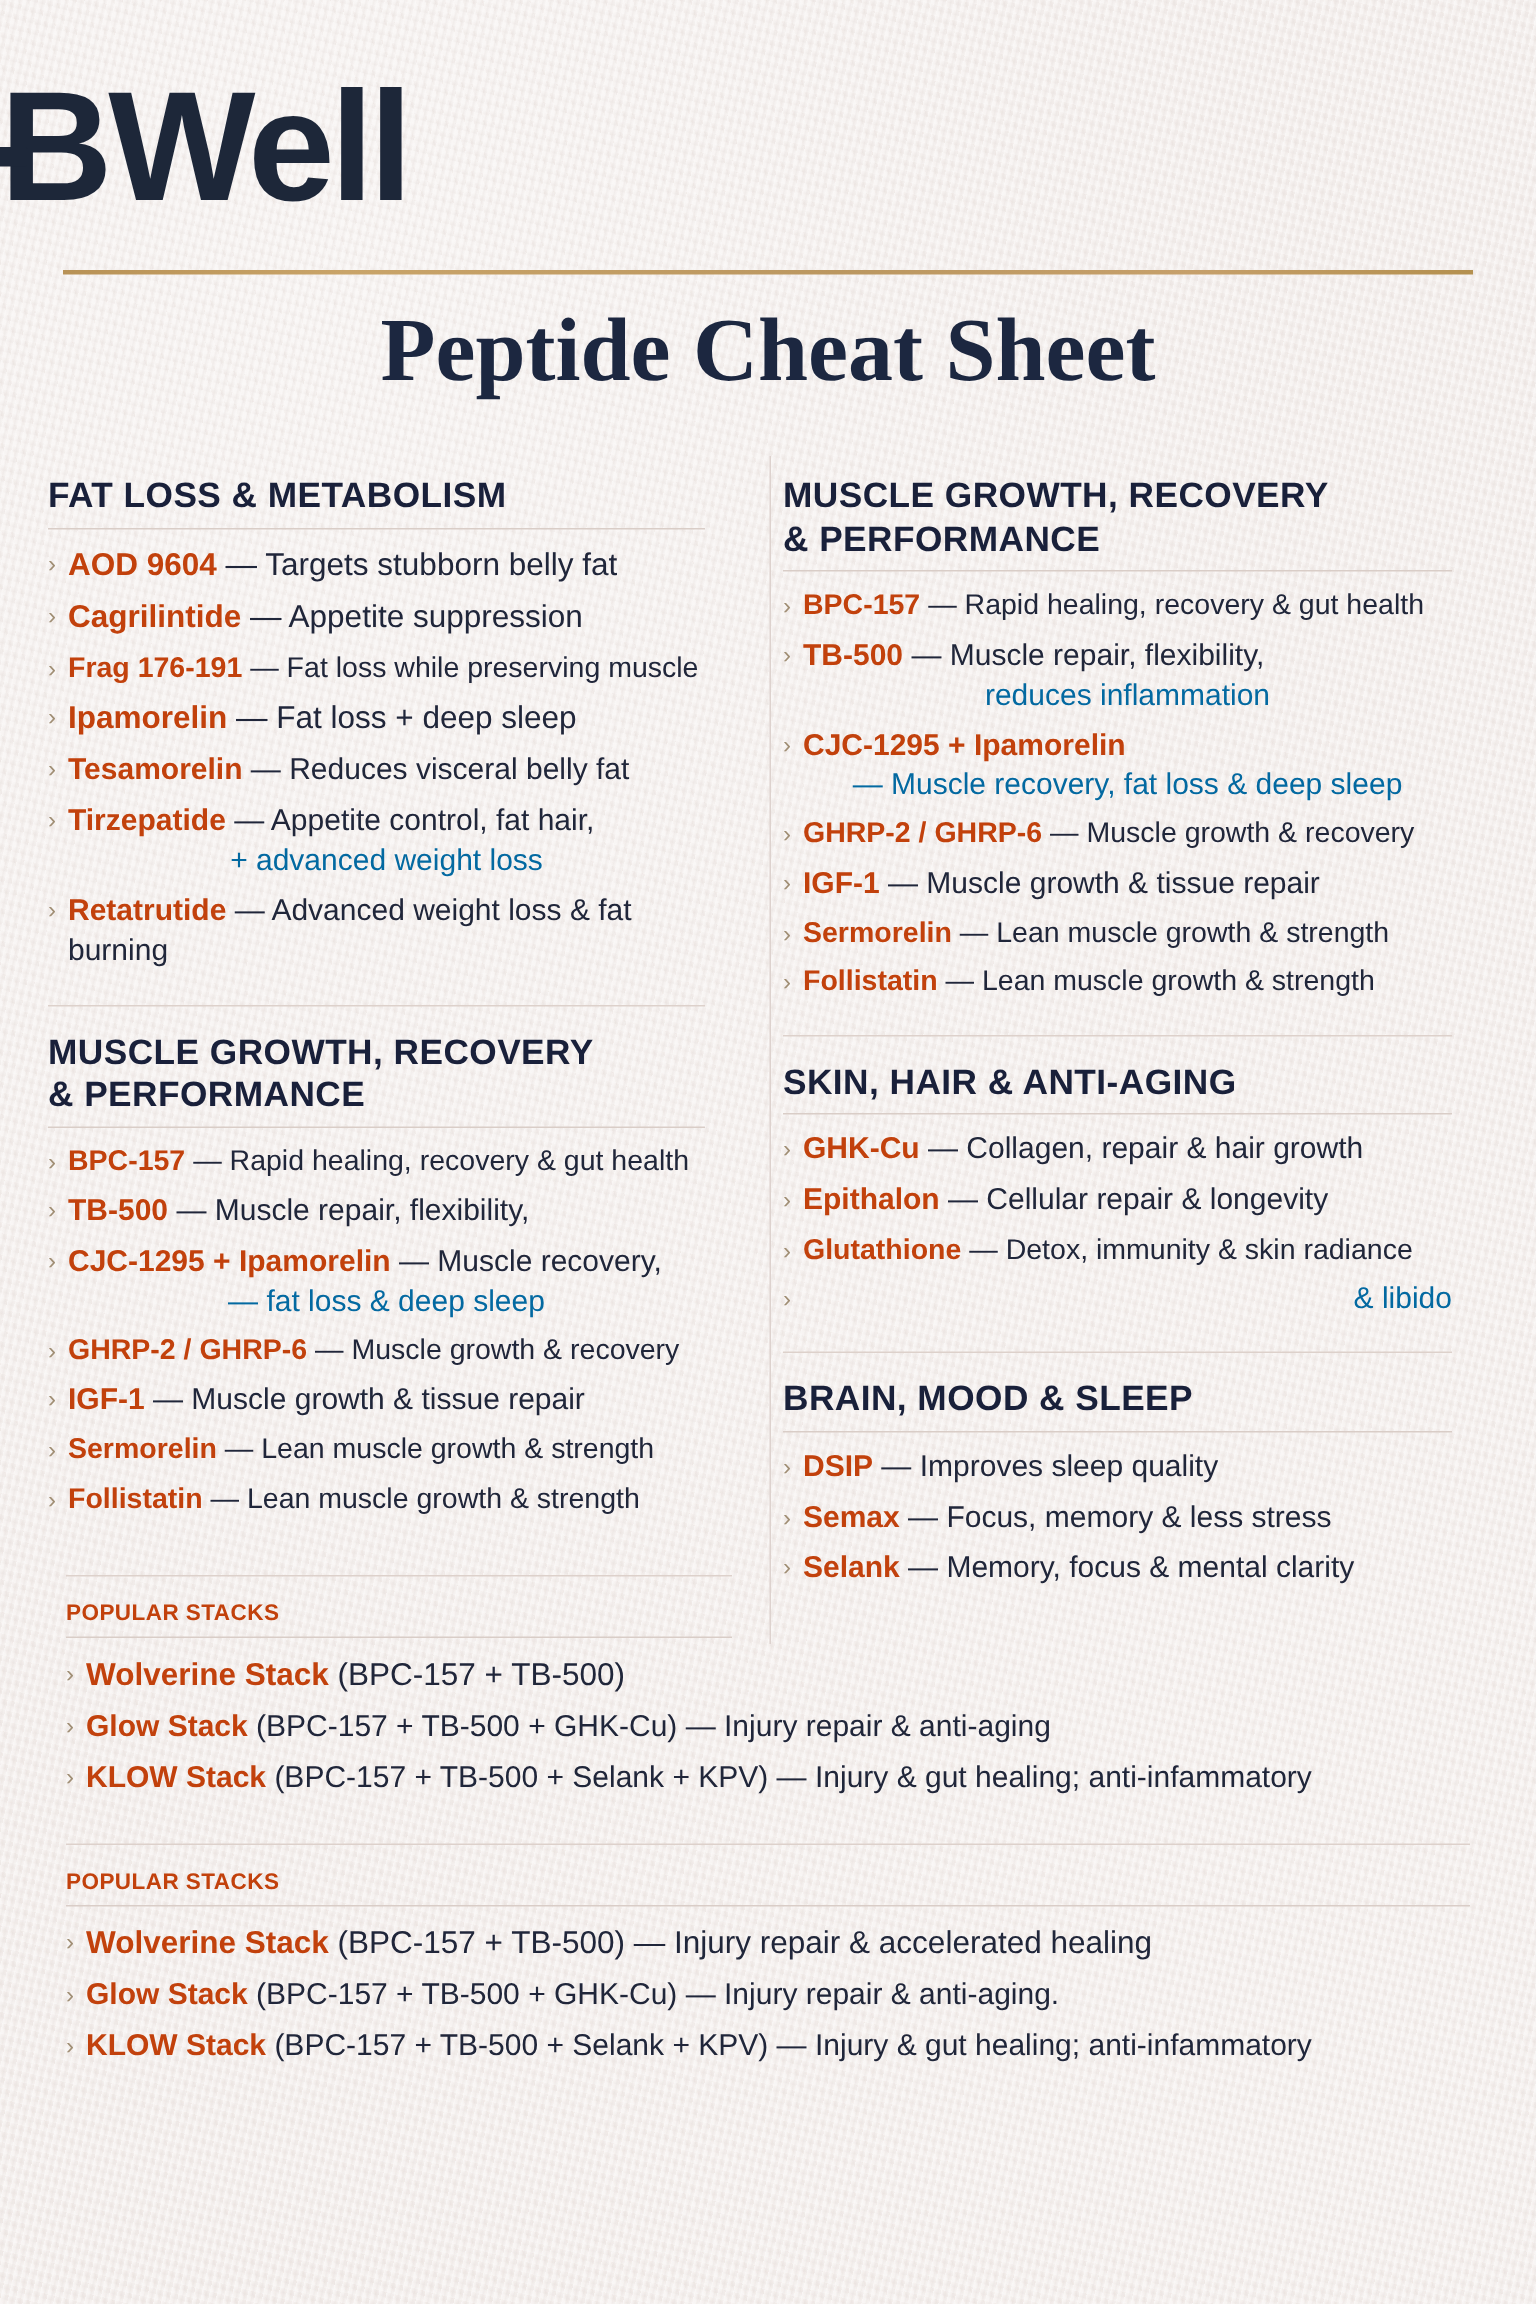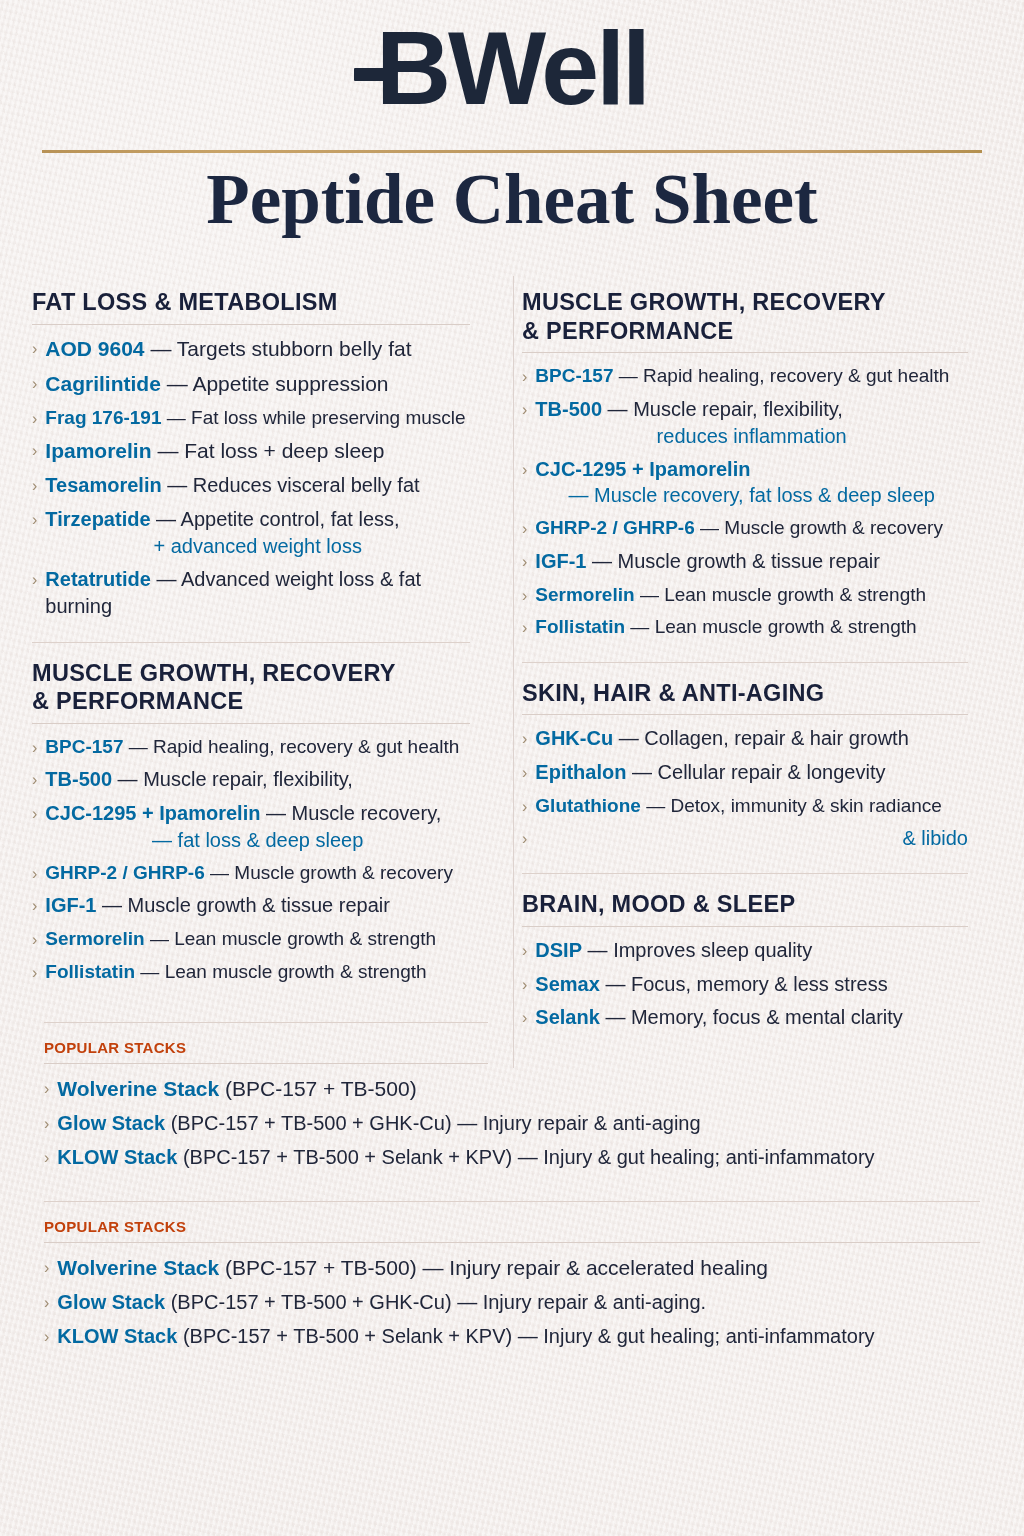--- a/index.html
+++ b/index.html
@@ -34,22 +34,21 @@
   #sheet {
     position: relative;
     z-index: 1;
     width: 1024px;
     height: 1536px;
     box-sizing: border-box;
   }
 
   
   .logo-block {
-    text-align: center;
-    padding-top: 16px;
+    padding-top: 46px;
   }
   .logo-wordmark {
     display: inline-block;
     position: relative;
     font-family: "Liberation Sans", sans-serif;
     font-weight: bold;
     font-size: 104px;
     letter-spacing: -3px;
     line-height: 1;
     color: #1d2739;
@@ -77,23 +76,23 @@
     height: 3px;
     margin: 30px auto 0 auto;
     background: linear-gradient(90deg, #b89256 0%, #c9a469 20%, #bb9760 55%, #c6a06b 80%, #b4904f 100%);
   }
 
   
   .sheet-title {
     text-align: center;
     font-family: "Liberation Serif", serif;
     font-weight: bold;
-    font-size: 71px;
+    font-size: 60px;
     color: #1c2740;
-    margin-top: 6px;
+    margin-top: 16px;
     letter-spacing: 0px;
   }
 
   
   .columns {
     position: relative;
     margin-top: 48px;
     padding: 0 44px 0 32px;
     display: flex;
     gap: 0;
@@ -151,21 +150,21 @@
     font-size: 16px;
     line-height: 1.45;
     margin-right: 8px;
     padding-top: 2px;
     font-weight: normal;
   }
   .item-body { flex: 1 1 auto; min-width: 0; }
   .item-line { line-height: 1.34; }
   .nm {
     font-weight: bold;
-    color: #0369a1;
+    color: #c2410c;
   }
   .ds {
     color: #20263a;
     font-weight: normal;
   }
   .cont {
     display: block;
     line-height: 1.3;
     color: #0369a1;
   }
@@ -245,21 +244,21 @@
           <li>
             <span class="chev">›</span>
             <span class="item-body s21"><span class="item-line"><span class="nm">Ipamorelin</span> <span class="ds">—</span> <span class="ds">Fat loss + deep sleep</span></span></span>
           </li>
           <li>
             <span class="chev">›</span>
             <span class="item-body s20"><span class="item-line"><span class="nm">Tesamorelin</span> <span class="ds">—</span> <span class="ds">Reduces visceral belly fat</span></span></span>
           </li>
           <li>
             <span class="chev">›</span>
-            <span class="item-body s20"><span class="item-line"><span class="nm">Tirzepatide</span> <span class="ds">—</span> <span class="ds">Appetite control, fat less,</span></span><span class="cont center s16">+ advanced weight loss</span></span>
+            <span class="item-body s20"><span class="item-line"><span class="nm">Tirzepatide</span> <span class="ds">—</span> <span class="ds">Appetite control, fat hair,</span></span><span class="cont center s16">+ advanced weight loss</span></span>
           </li>
           <li>
             <span class="chev">›</span>
             <span class="item-body s18"><span class="item-line"><span class="nm">Retatrutide</span> <span class="ds">—</span> <span class="ds">Advanced weight loss &amp; fat burning</span></span></span>
           </li>
         </ul>
       </div>
 
       <div class="section">
         <div class="section-top-rule"></div>

